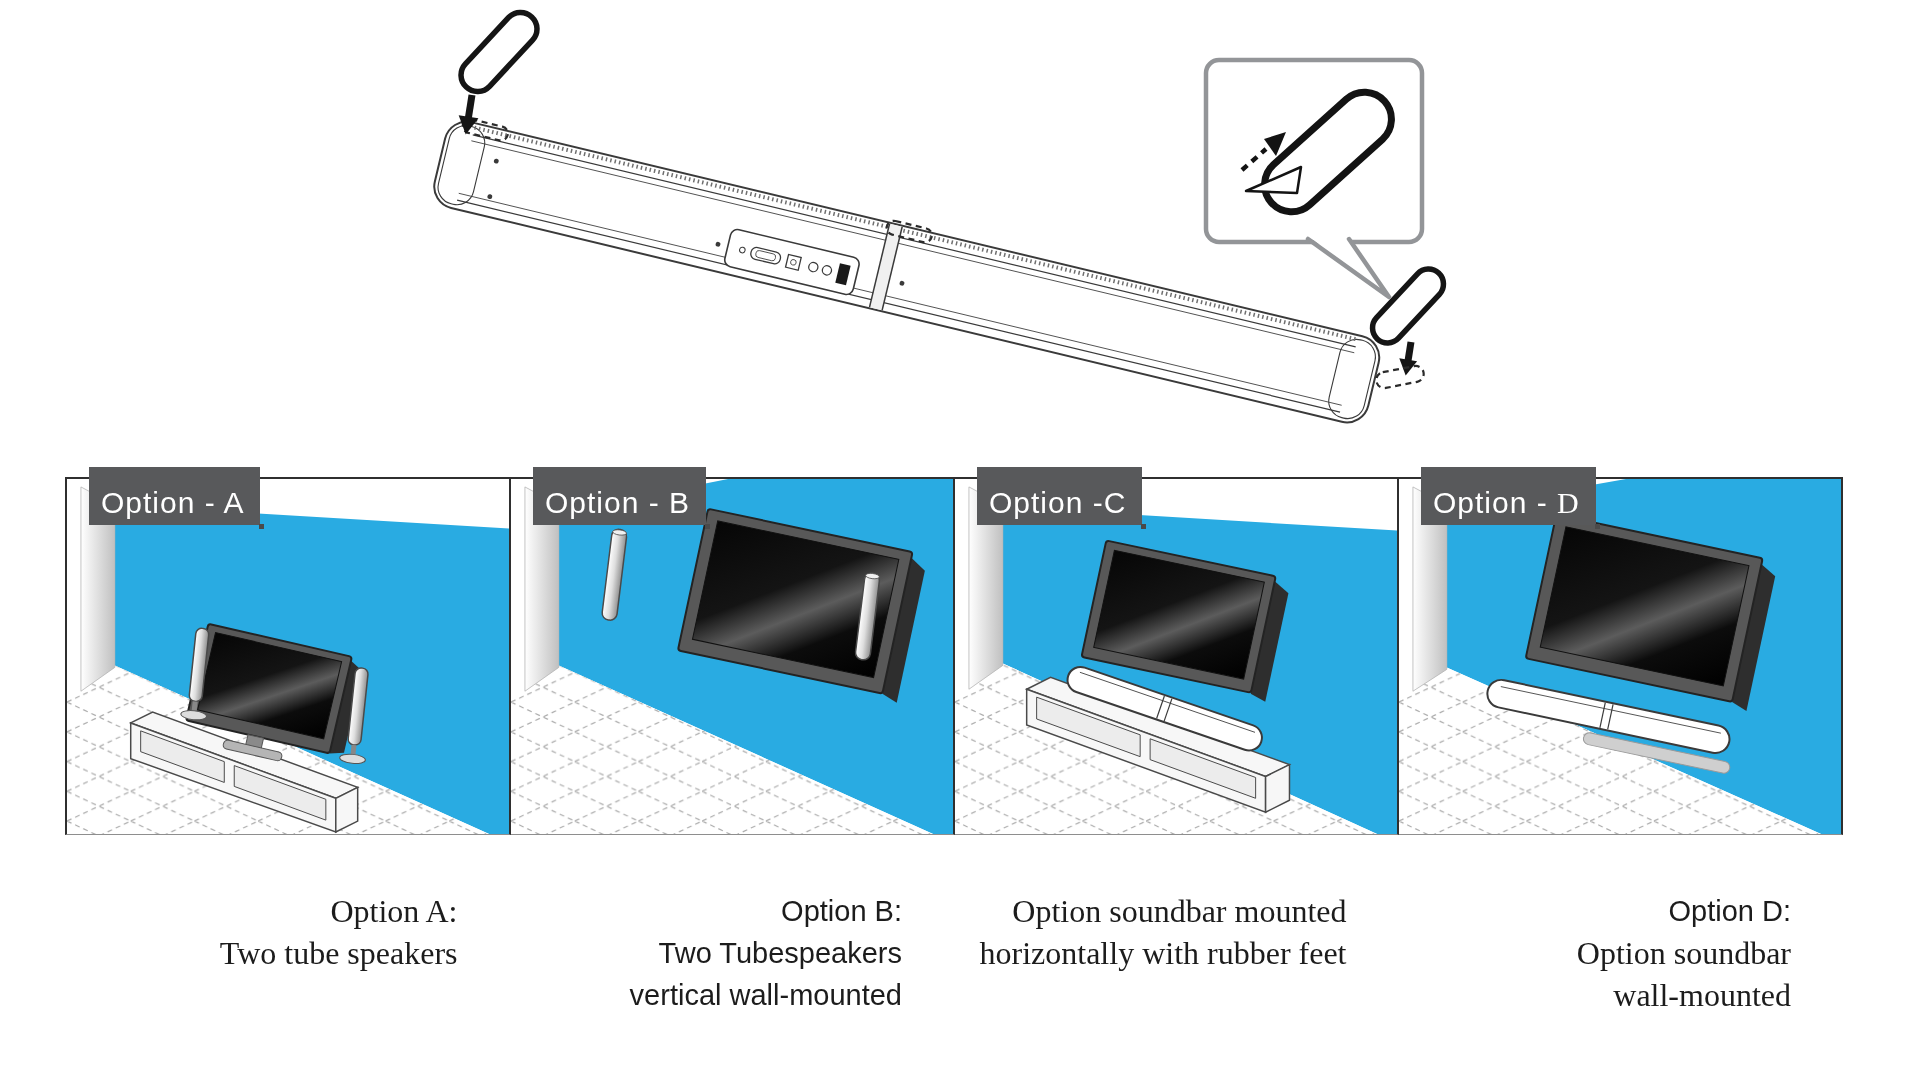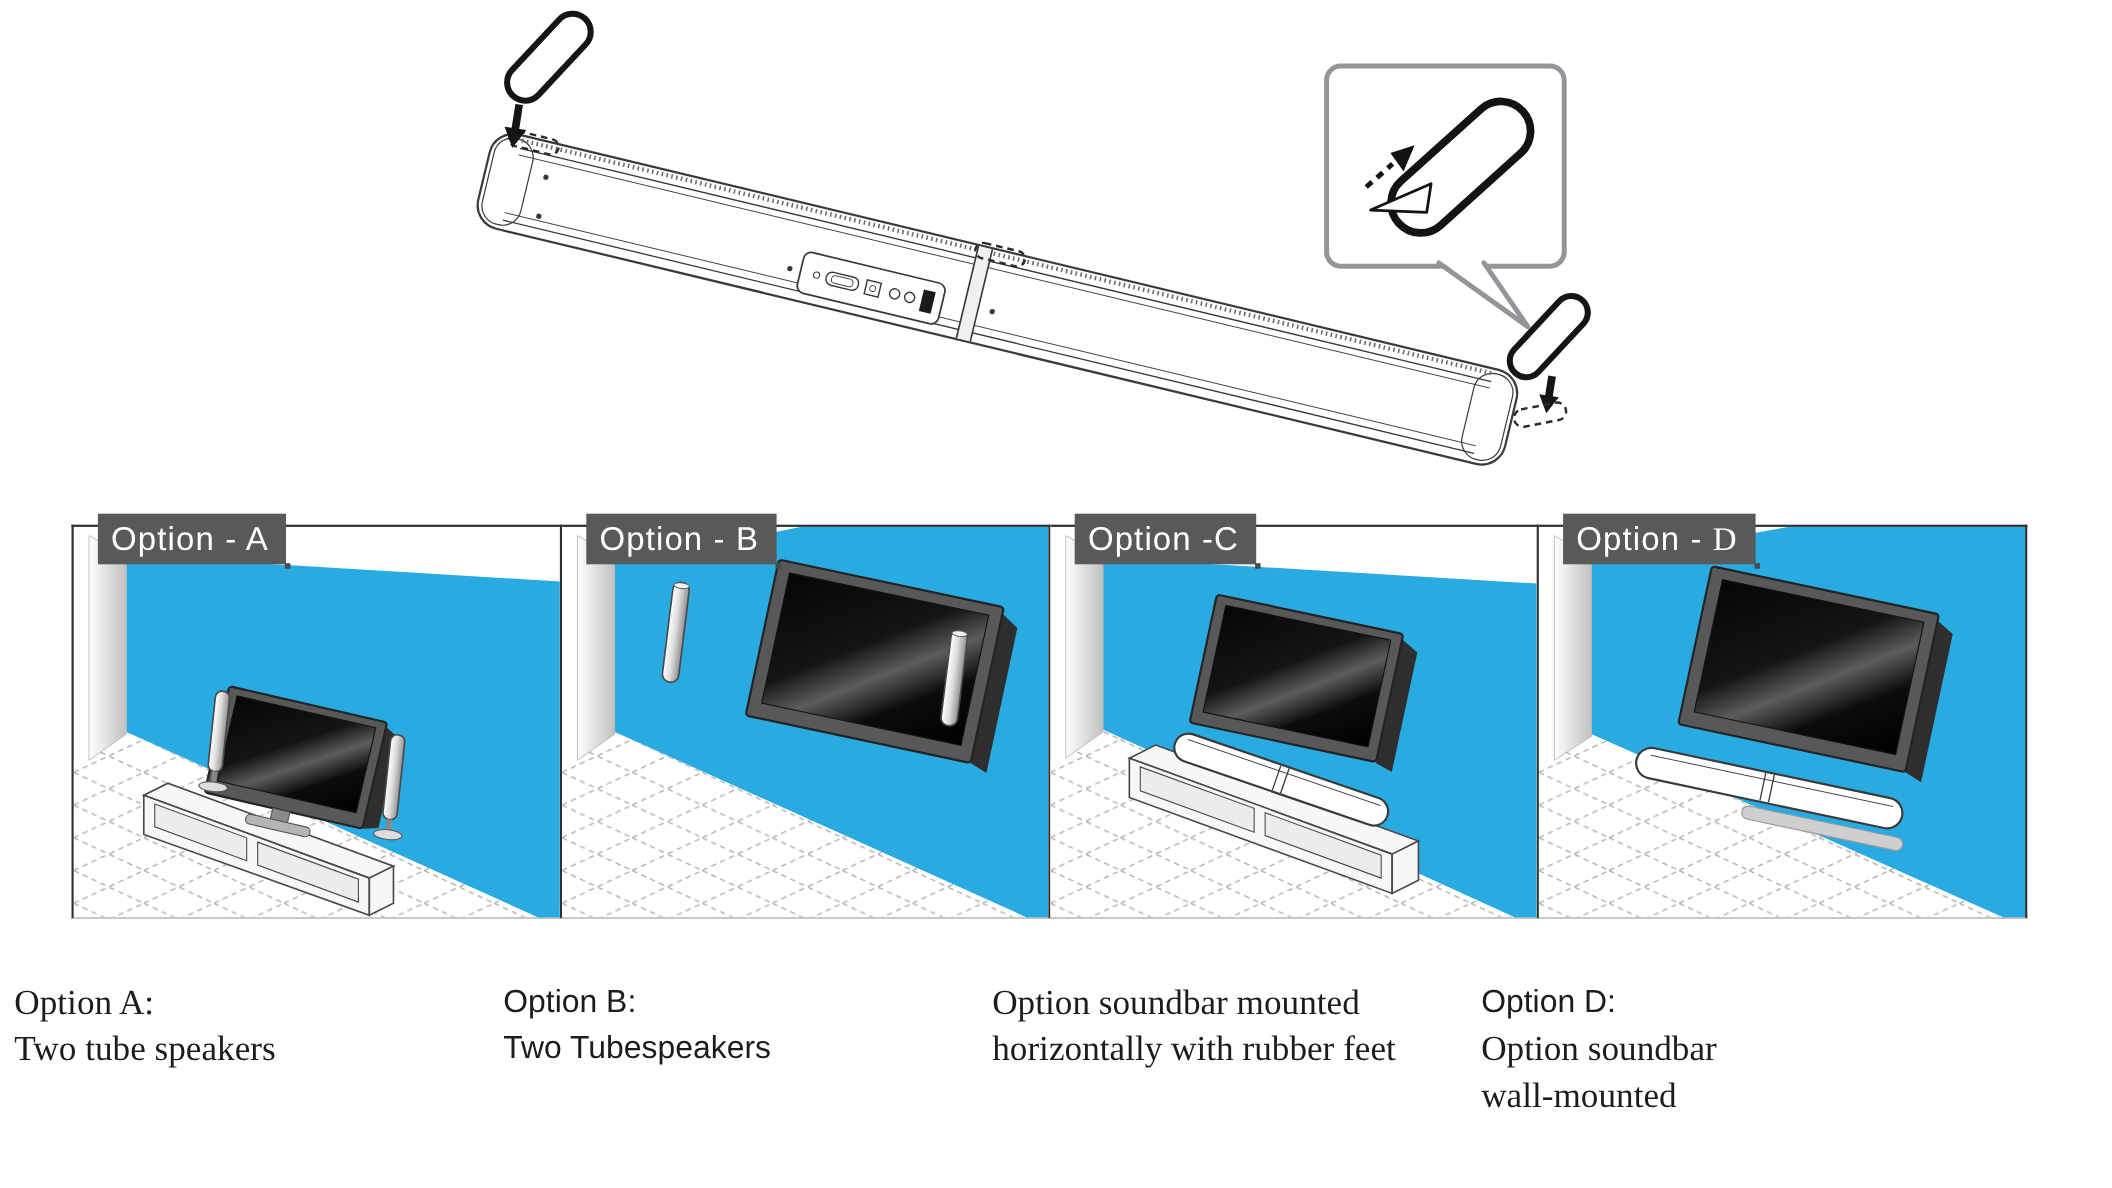--- a/index.html
+++ b/index.html
@@ -5,25 +5,25 @@
   html,body{margin:0;padding:0;background:#fff;}
   .stage{position:relative;width:1920px;height:1080px;background:#fff;overflow:hidden;
          font-family:"Liberation Sans",sans-serif;}
   svg{display:block;}
   .top-diagram{position:absolute;left:0;top:0;}
   .panels-row{position:absolute;left:65px;top:477px;width:1778px;height:358px;display:flex;}
   .panel{position:relative;flex:1;border:2px solid #2f2f2f;border-left:0;border-bottom:1px solid #8e8e8e;box-sizing:border-box;overflow:visible;background:#fff;}
   .panel:first-child{border-left:2px solid #2f2f2f;}
   .scene{position:absolute;left:0;top:0;width:100%;height:100%;overflow:hidden;}
   .plabel{position:absolute;top:-12px;left:22px;z-index:3;background:#58595B;color:#fff;
-          font-size:30px;line-height:40px;padding:4px 16px 2px 12px;letter-spacing:1px;white-space:nowrap;}
+          font-size:30px;line-height:40px;padding:16px 16px 2px 12px;letter-spacing:1px;white-space:nowrap;}
   .plabel::after{content:"";position:absolute;right:-4px;bottom:-4px;width:5px;height:5px;background:#4a4a4a;}
   .plabel .serif-letter{font-family:"Liberation Serif",serif;}
   .captions-row{position:absolute;left:65px;top:890px;width:1778px;display:flex;transform:translateX(-52px);}
-  .caption{flex:1;text-align:left;color:#1c1c1c;}
+  .caption{flex:1;text-align:right;color:#1c1c1c;}
   .caption div{line-height:42px;}
   .cap-serif{font-family:"Liberation Serif",serif;font-size:32px;}
   .cap-sans{font-family:"Liberation Sans",sans-serif;font-size:29px;}
 </style>
 </head>
 <body>
 
 <div class="stage">
 
   <svg width="0" height="0" style="position:absolute" aria-hidden="true">
@@ -240,20 +240,21 @@
   </div>
 
   <div class="captions-row">
     <div class="caption">
       <div class="cap-serif">Option A:</div>
       <div class="cap-serif">Two tube speakers</div>
     </div>
     <div class="caption">
       <div class="cap-sans">Option B:</div>
       <div class="cap-sans">Two Tubespeakers</div>
+      <div class="cap-sans">vertical wall-mounted</div>
     </div>
     <div class="caption">
       <div class="cap-serif">Option soundbar mounted</div>
       <div class="cap-serif">horizontally with rubber feet</div>
     </div>
     <div class="caption">
       <div class="cap-sans">Option D:</div>
       <div class="cap-serif">Option soundbar</div>
       <div class="cap-serif">wall-mounted</div>
     </div>

